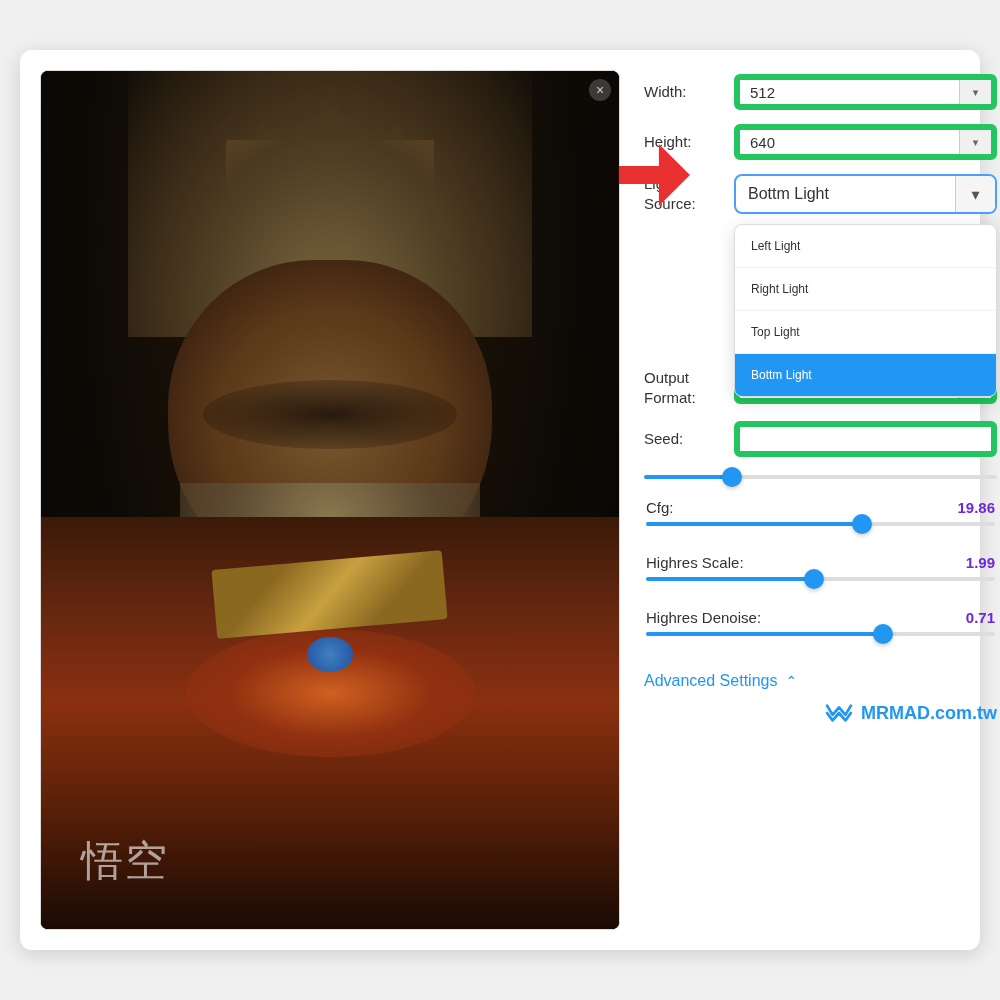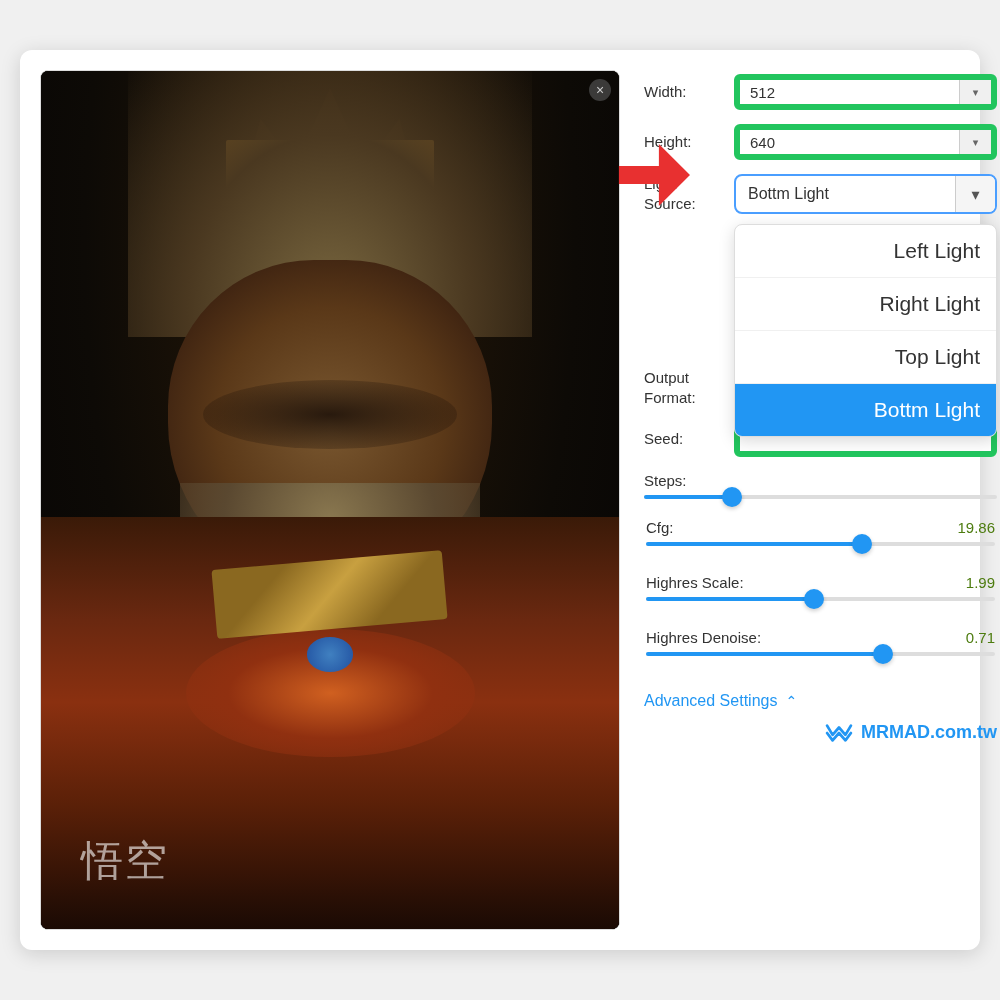--- a/index.html
+++ b/index.html
@@ -181,25 +181,24 @@
       right: 0px;
       background: white;
       border: 1px solid #ddd;
       border-radius: 8px;
       box-shadow: 0 4px 16px rgba(0,0,0,0.15);
       z-index: 200;
       overflow: hidden;
     }
     .dropdown-menu-item {
       padding: 14px 16px;
-      font-size: 21px;
+      font-size: 12px;
       color: #333;
       cursor: pointer;
       border-bottom: 1px solid #f0f0f0;
-      text-align: right;
     }
     .dropdown-menu-item:last-child {
       border-bottom: none;
     }
     .dropdown-menu-item.selected {
       background: #2196F3;
       color: white;
     }
 
     
@@ -212,21 +211,22 @@
       justify-content: space-between;
       align-items: center;
       margin-bottom: 6px;
     }
     .slider-label {
       font-size: 15px;
       color: #333;
     }
     .slider-value {
       font-size: 15px;
-      color: #4d7c0f;
+      color: #6d28d9;
+      font-weight: bold;
     }
     .slider-track {
       position: relative;
       height: 4px;
       background: #ddd;
       border-radius: 2px;
       margin: 4px 0 12px 0;
     }
     .slider-fill {
       position: absolute;
@@ -396,23 +396,20 @@
     <div class="setting-row">
       <div class="setting-label">Seed:</div>
       <div class="setting-control">
         <div class="input-with-arrow">
           <input type="text" style="">
         </div>
       </div>
     </div>
 
     <div class="steps-section">
-      <div class="steps-label-row">
-        <span class="setting-label">Steps:</span>
-      </div>
       <div class="slider-track">
         <div class="slider-fill" style="width:25%"></div>
         <div class="slider-thumb" style="left:25%"></div>
       </div>
     </div>
 
     <div class="slider-container">
       <div class="slider-row-label">
         <span class="slider-label">Cfg:</span>
         <span class="slider-value">19.86</span>

